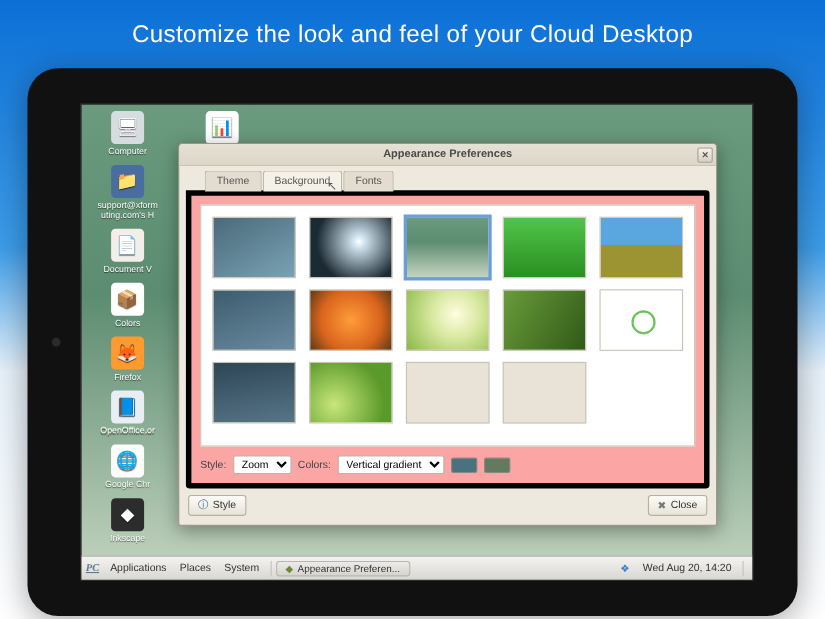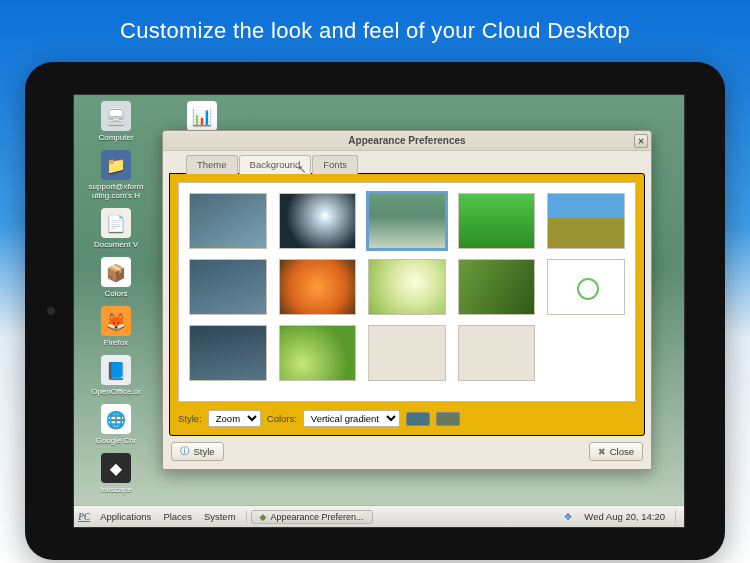--- a/index.html
+++ b/index.html
@@ -59,21 +59,21 @@
   border-radius: 4px 4px 0 0; display: flex; align-items: center; justify-content: center;
   font-size: 10px; font-weight: bold; color: #4b4b4b; position: relative;
 }
 .titlebar .tb-close { position: absolute; right: 3px; top: 3px; width: 14px; height: 14px; background: linear-gradient(#f4f2eb,#d5d0c3); border: 1px solid #a7a193; border-radius: 2px; font-size: 8px; display: flex; align-items: center; justify-content: center; color: #555; }
 
 .tabs { display: flex; padding: 4px 23px 0; font-size: 9.5px; }
 .tab { padding: 3px 10px 4px; border: 1px solid #bdb8a8; border-bottom: none; background: #e2ddd0; border-radius: 3px 3px 0 0; margin-right: 1px; color: #555; }
 .tab.active { background: #f4f1e8; position: relative; z-index: 2; }
 .tab-cursor { position: absolute; font-size: 11px; margin-left: -3px; margin-top: 4px; }
 
-.tabpanel { border: 1px solid #000000; margin: -1px 6px 6px; background: #eab308; padding: 8px; border-radius: 0 3px 3px 3px; }
+.tabpanel { border: 5px solid #000000; margin: -1px 6px 6px; background: #fca5a5; padding: 8px; border-radius: 0 3px 3px 3px; }
 
 .thumbs-wrap { background: #fff; border: 1px solid #c9c3b4; padding: 10px; height: 220px; overflow: hidden; }
 .thumbs { display: grid; grid-template-columns: repeat(5, 1fr); gap: 10px 12px; }
 .thumb { height: 56px; border: 1px solid #c9c3b4; background: #dcdcdc; position: relative; }
 .thumb.selected { outline: 3px solid #6a9fd6; outline-offset: -1px; }
 
 .controls { display: flex; align-items: center; gap: 6px; font-size: 9.5px; color: #444; margin-top: 8px; }
 .controls select { font-size: 9.5px; background: #fff; border: 1px solid #bab5a6; border-radius: 2px; padding: 1px 3px; }
 .swatch { width: 24px; height: 14px; border: 1px solid #888; border-radius: 2px; }
 .swatch.s1 { background: #4a727e; }

